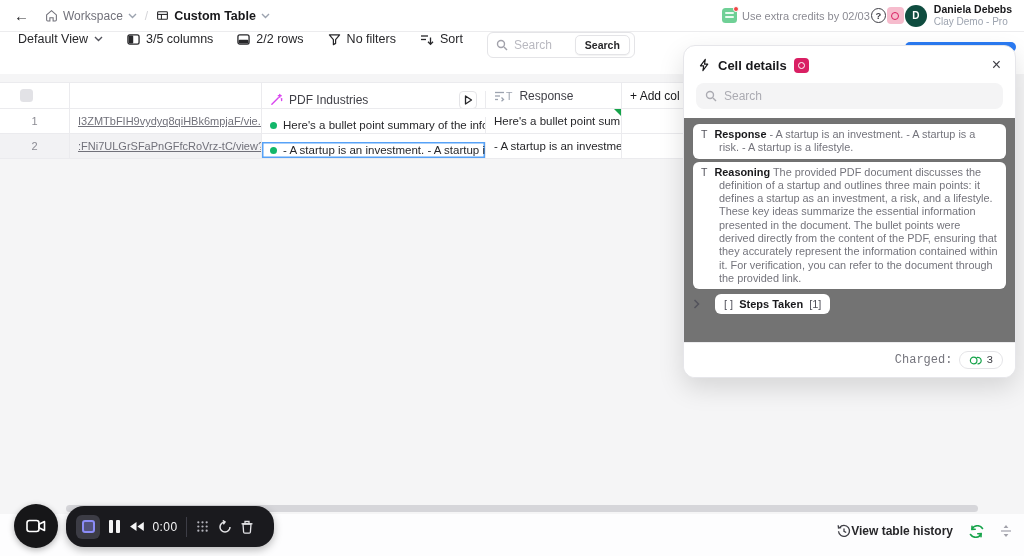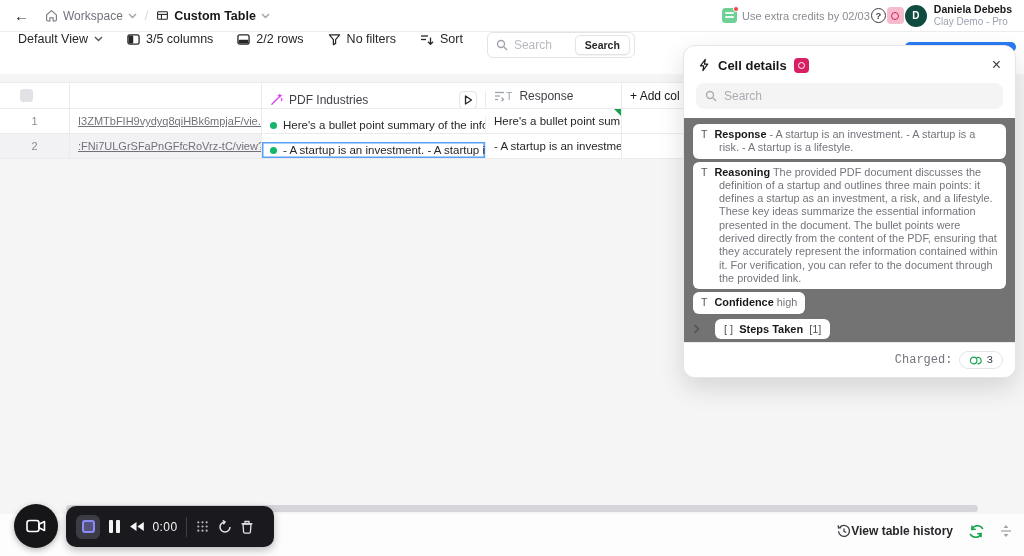--- a/index.html
+++ b/index.html
@@ -93,21 +93,21 @@
   .p-foot { border-top:1px solid #ececee; background:#fff; padding:8px 12px; display:flex; justify-content:flex-end;
     align-items:center; gap:7px; font-size:12px; color:#74747c;font-family:Liberation Mono, monospace; }
   .charge-pill { border:1px solid #e4e4e7; border-radius:999px; padding:2px 9px; display:flex; align-items:center; gap:4px;
     font-size:11px; color:#3f3f46; cursor:pointer; }
 
   
   .bottom-strip { position:absolute; left:0; right:0; top:514px; bottom:0; background:#fdfdfe; z-index:2; }
   .hscroll { position:absolute; left:66px; top:505px; width:912px; height:7px; border-radius:4px; background:#d6d6da; z-index:3; cursor:pointer; }
   .cam-btn { position:absolute; left:14px; top:504px; width:44px; height:44px; border-radius:50%; background:#161618;
     display:flex; align-items:center; justify-content:center; z-index:30; box-shadow:0 2px 6px rgba(0,0,0,.3); cursor:pointer; }
-  .rec-pill { position:absolute; left:66px; top:506px; width:208px; height:41px; background:#1a1a1e; border-radius:10px;
+  .rec-pill { position:absolute; left:66px; top:506px; width:208px; height:41px; background:#1a1a1e; border-radius:18px;
     display:flex; align-items:center; padding:0 10px; gap:9px; z-index:30; box-shadow:0 3px 9px rgba(0,0,0,.28); }
   .screen-chip { width:24px; height:24px; border-radius:6px; background:#3c3c45; display:flex; align-items:center; justify-content:center; cursor:pointer; }
   .screen-chip span { width:13px; height:13px; border:2px solid #8b8cf8; border-radius:3px; background:rgba(139,140,248,.3); }
   .pause { display:flex; gap:3.5px; cursor:pointer; }
   .pause i { width:3.5px; height:13px; background:#f4f4f5; border-radius:1px; }
   .rec-time { color:#f4f4f5; font-size:12px; letter-spacing:.4px; }
   .pill-div { width:1px; height:20px; background:#3d3d46; }
   .pill-ic { display:flex; align-items:center; justify-content:center; cursor:pointer; }
   .table-foot { position:absolute; right:12px; top:524px; display:flex; align-items:center; gap:16px; z-index:6; }
   .hist { display:flex; align-items:center; gap:0; font-size:12px; font-weight:600; color:#27272a; cursor:pointer; }
@@ -292,21 +292,20 @@
     <div class="p-search">
       <svg width="12" height="12" viewBox="0 0 12 12" fill="none" stroke="#ababb2" stroke-width="1.4">
           <circle cx="5" cy="5" r="3.5"></circle>
           <line x1="8" y1="8" x2="11" y2="11"></line>
         </svg>
       <span class="ph">Search</span>
     </div>
     <div class="p-body">
       <div class="chip"><span class="t-ic">T</span><b>Response</b> <span>- A startup is an investment. - A startup is a risk. - A startup is a lifestyle.</span></div>
       <div class="chip"><span class="t-ic">T</span><b>Reasoning</b> <span>The provided PDF document discusses the definition of a startup and outlines three main points: it defines a startup as an investment, a risk, and a lifestyle. These key ideas summarize the essential information presented in the document. The bullet points were derived directly from the content of the PDF, ensuring that they accurately represent the information contained within it. For verification, you can refer to the document through the provided link.</span></div>
-      <div class="chip fit"><span class="t-ic">T</span><b>Confidence</b> <span>high</span></div>
       <div class="steps-row">
         <svg width="7" height="10" viewBox="0 0 7 10" fill="none" stroke="#52525b" stroke-width="1.5">
             <polyline points="1.5,1 5.5,5 1.5,9"></polyline>
           </svg>
         <span class="steps-chip">
             <span style="color:#52525b">[ ]</span>
             <b>Steps Taken</b>
             <span>[1]</span>
           </span>
       </div>

